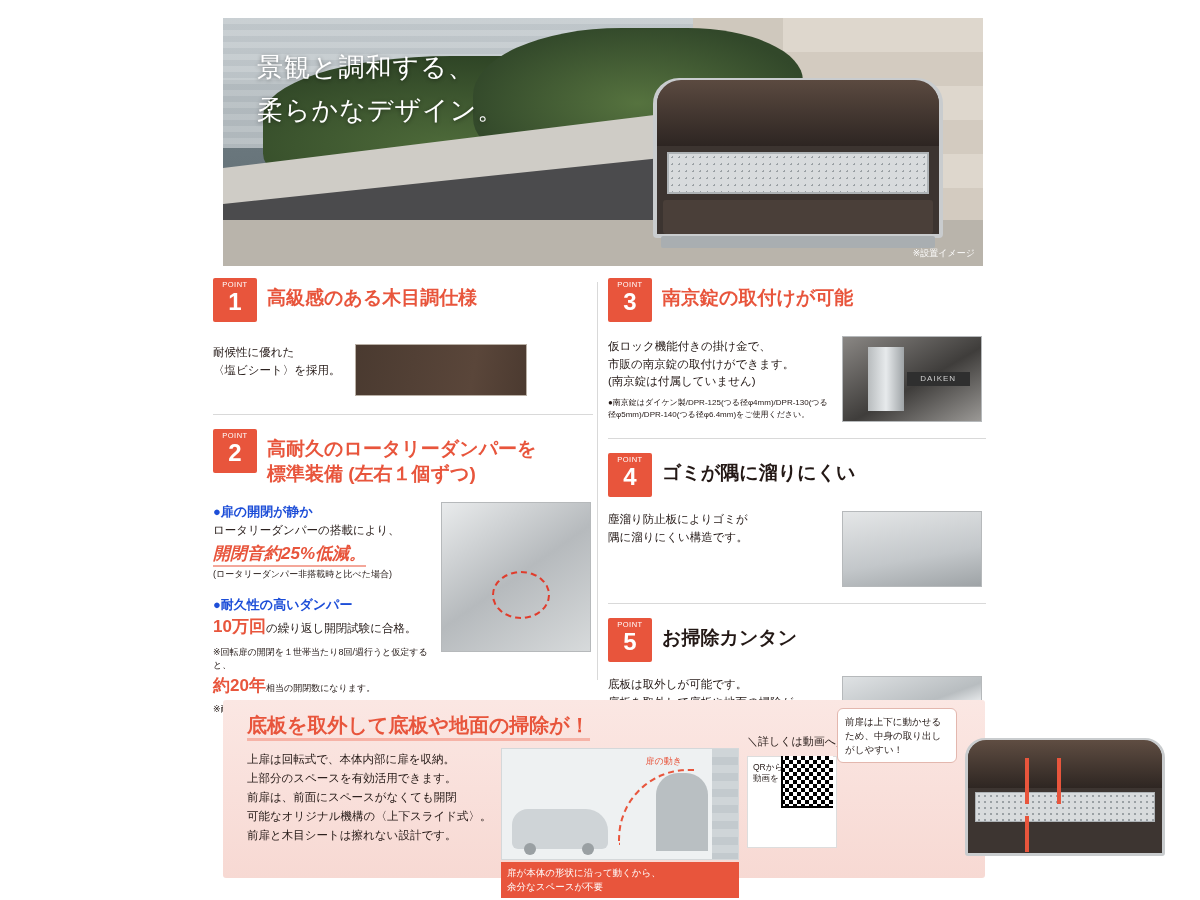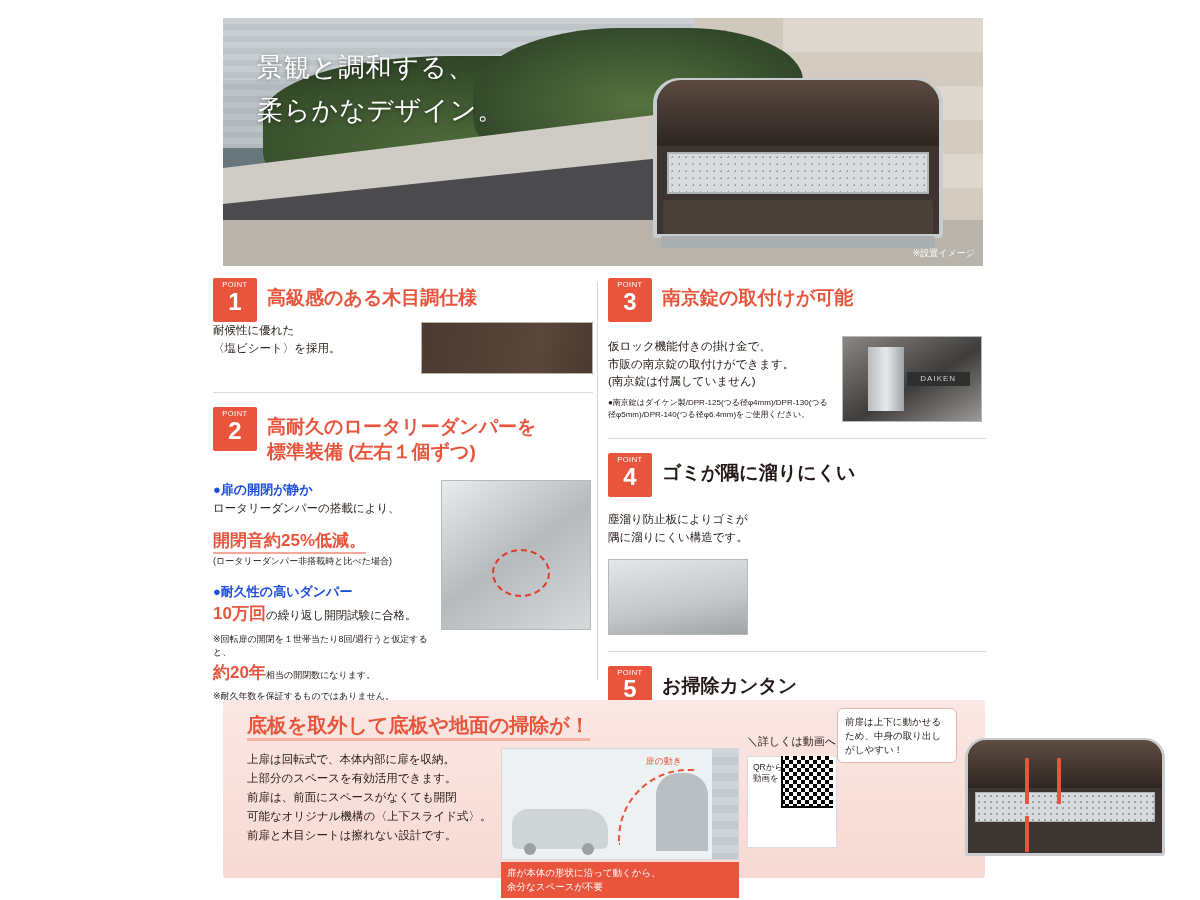--- a/index.html
+++ b/index.html
@@ -156,21 +156,21 @@
   <div class="col-l">
 
     <div>
       <div class="pt-head">
         <div class="pt-badge">
           <span class="lab">POINT</span>
           <span class="num">1</span>
         </div>
         <div class="pt-title">高級感のある木目調仕様</div>
       </div>
-      <div style="display:flex;align-items:flex-start;gap:2px;margin-top:0;justify-content:space-between;">
+      <div style="display:flex;align-items:flex-start;gap:2px;margin-top:22px;">
         <div class="body-txt" style="width:140px;white-space:pre-line;">耐候性に優れた
 〈塩ビシート〉を採用。</div>
         <div class="swatch"></div>
       </div>
     </div>
 
     <div class="hr" style="margin-top:18px;"></div>
 
     <div style="position:relative;">
       <div class="pt-head">
@@ -181,21 +181,21 @@
         <div class="pt-title">
           <div>高耐久のロータリーダンパーを</div>
           <div>標準装備 (左右１個ずつ)</div>
         </div>
       </div>
 
       <div style="display:flex;gap:10px;margin-top:16px;">
         <div style="width:218px;">
           <div class="bullet-red">●扉の開閉が静か</div>
           <div class="body-txt">ロータリーダンパーの搭載により、</div>
-          <div class="bigred underline-red" style="display:inline-block;margin:11px 0 1px;">開閉音約25%低減。</div>
+          <div class="bigred underline-red" style="display:inline-block;margin:2px 0 1px;font-style:italic;">開閉音約25%低減。</div>
           <div class="tiny">(ロータリーダンパー非搭載時と比べた場合)</div>
 
           <div class="bullet-red" style="margin-top:14px;">●耐久性の高いダンパー</div>
           <div>
             <span class="bigred">10万回</span><span class="body-txt">の繰り返し開閉試験に合格。</span>
           </div>
           <div class="tiny" style="margin-top:8px;">※回転扉の開閉を１世帯当たり8回/週行うと仮定すると、</div>
           <div style="margin-top:1px;">
             <span class="bigred">約20年</span><span class="tiny">相当の開閉数になります。</span>
           </div>
@@ -244,21 +244,21 @@
     <div class="hr" style="margin-top:16px;"></div>
 
     <div>
       <div class="pt-head">
         <div class="pt-badge">
           <span class="lab">POINT</span>
           <span class="num">4</span>
         </div>
         <div class="pt-title dark">ゴミが隅に溜りにくい</div>
       </div>
-      <div style="display:flex;gap:12px;margin-top:14px;flex-direction:column;">
+      <div style="display:flex;gap:12px;margin-top:14px;">
         <div style="width:222px;">
           <div class="body-txt">塵溜り防止板によりゴミが</div>
           <div class="body-txt">隅に溜りにくい構造です。</div>
         </div>
         <div class="ph floor" style="width:140px;height:76px;"></div>
       </div>
     </div>
 
     <div class="hr" style="margin-top:16px;"></div>
 

